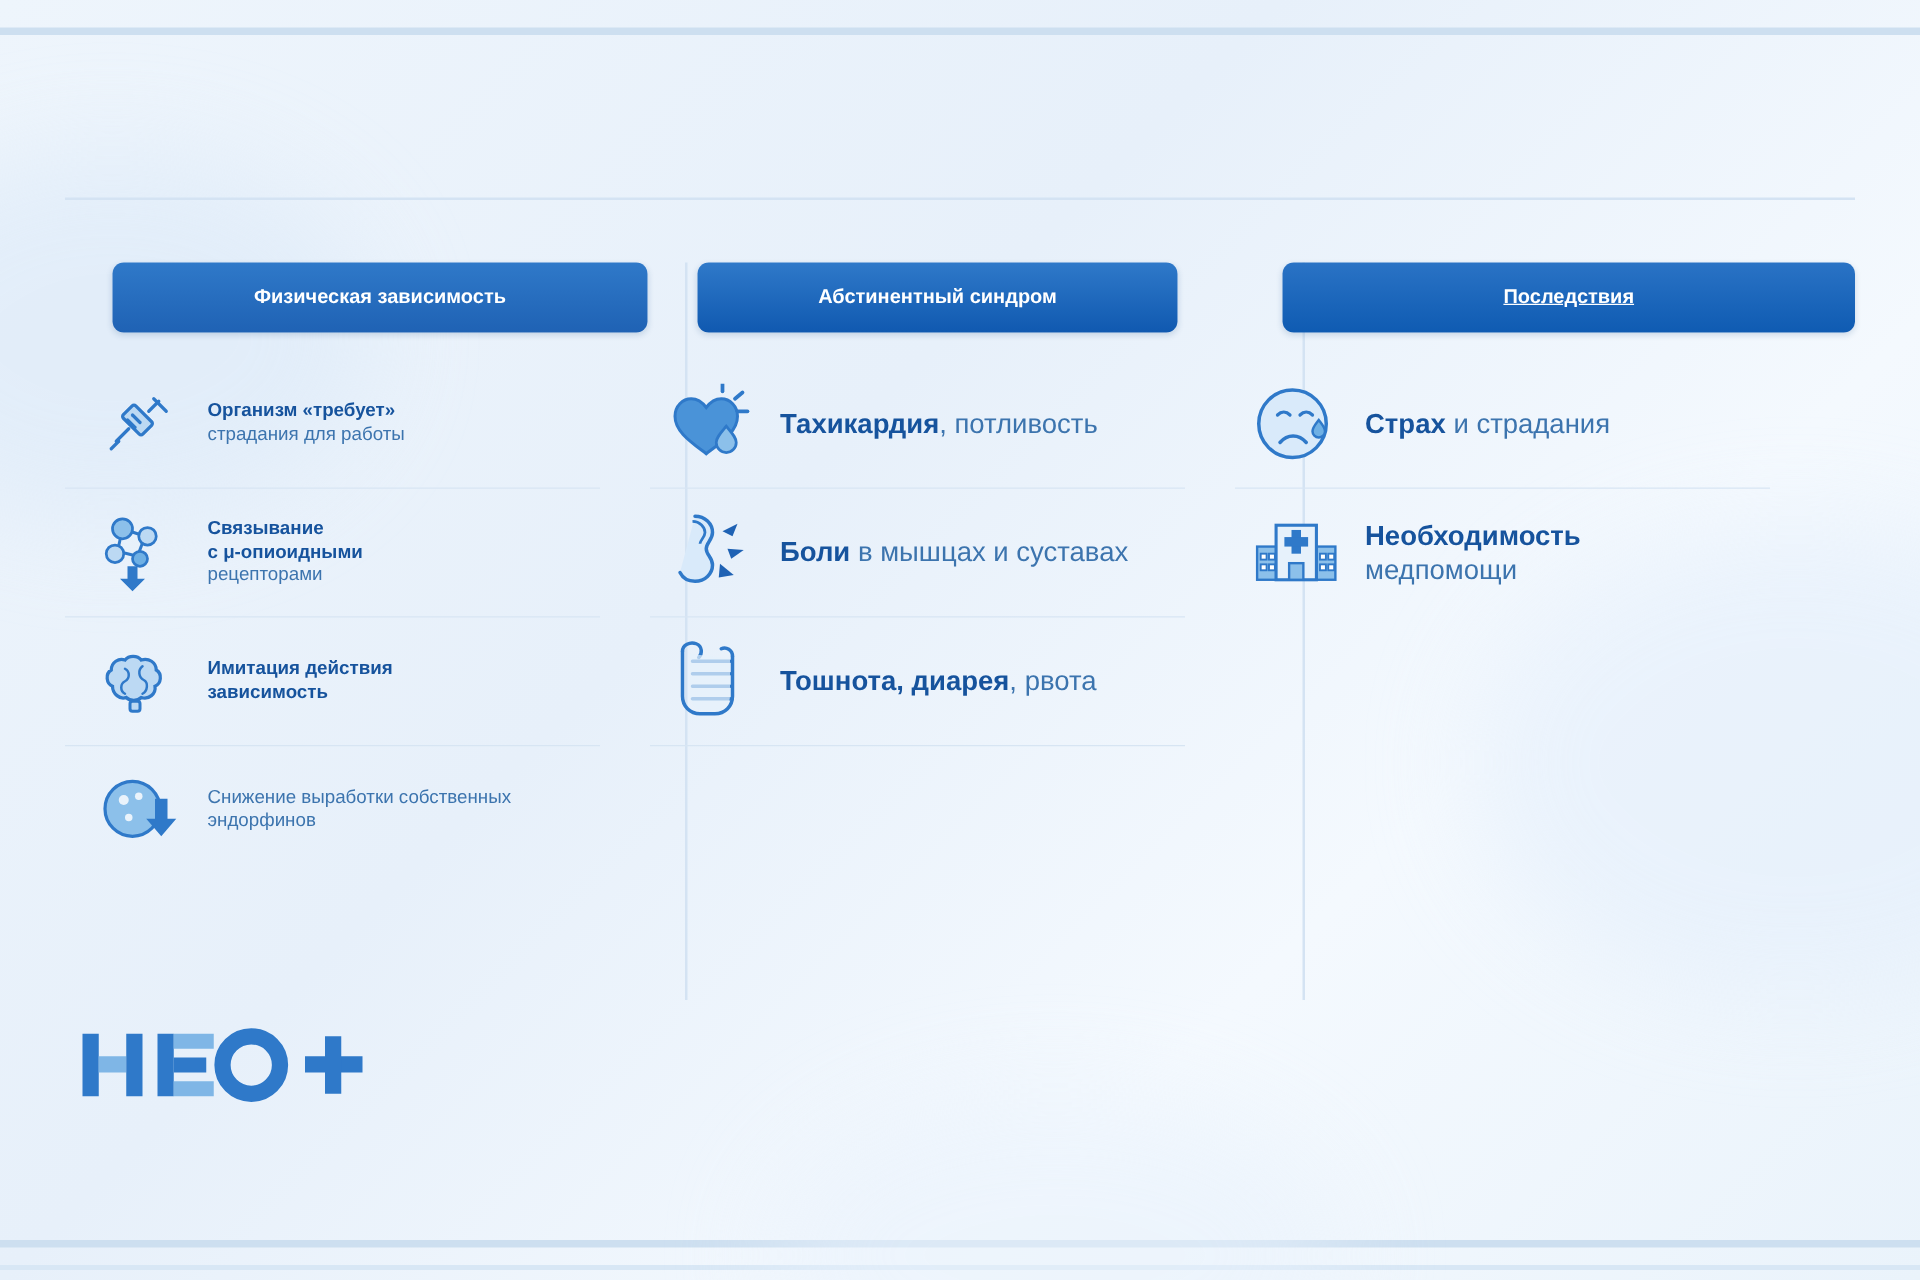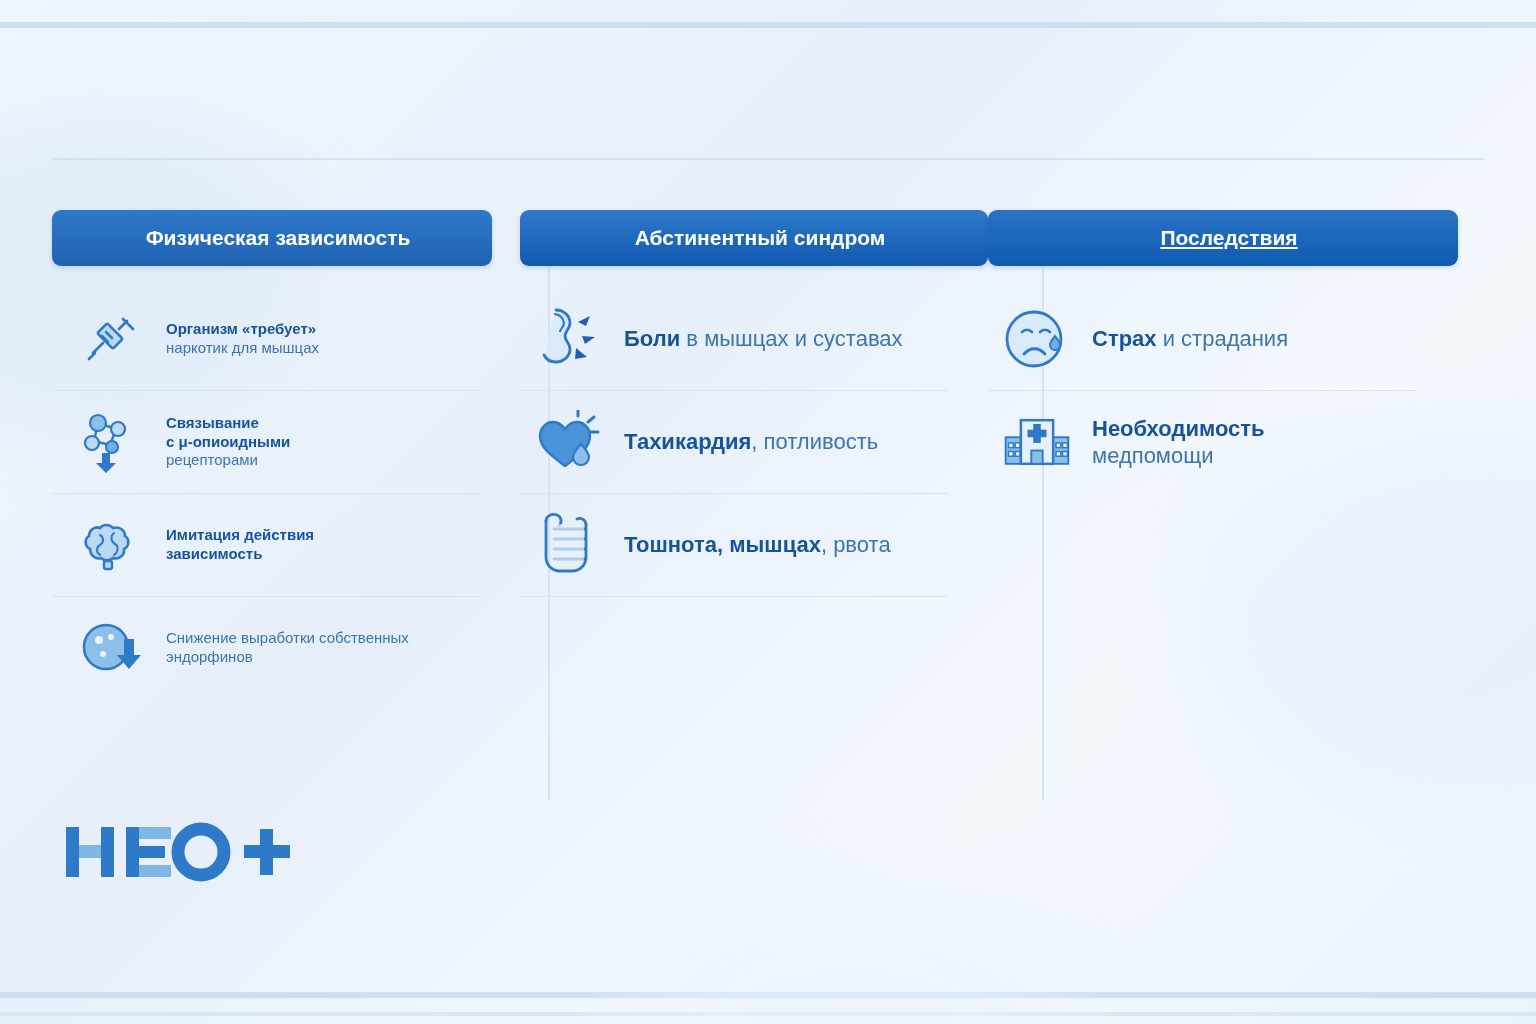--- a/index.html
+++ b/index.html
@@ -87,33 +87,34 @@
   }
   .col-divider.d1 { left: 496px; }
   .col-divider.d2 { left: 990px; }
 
   .col-header {
     height: 56px;
     border-radius: 9px;
     display: flex;
     align-items: center;
     color: #ffffff;
-    font-size: 21px;
+    font-size: 16px;
     font-weight: bold;
-    padding-left: 12px;
+    padding-left: 0;
     justify-content: center;
     box-shadow: 0 2px 5px rgba(20,70,130,.18);
+    margin-left: 38px;
   }
   .c1 .col-header {
     background: linear-gradient(180deg, #2f79c9 0%, #1f62b4 100%);
     width: 428px;
   }
   .c2 .col-header {
     background: linear-gradient(180deg, #2f79c9 0%, #1059b0 100%);
-    width: 456px;
+    width: 384px;
   }
   .c3 .col-header {
     background: linear-gradient(180deg, #2a73c5 0%, #0f5bb2 100%);
     width: 458px;
     text-decoration: underline;
   }
 
   .items { margin-top: 22px; }
   .item {
     display: flex;
@@ -190,21 +191,21 @@
                 <rect x="20" y="22" width="22" height="14" rx="2" transform="rotate(45 31 29)" fill="#bcd9f3"></rect>
                 <line x1="24" y1="36" x2="14" y2="46"></line>
                 <line x1="10" y1="52" x2="16" y2="46"></line>
                 <line x1="27" y1="25" x2="33" y2="31"></line>
                 <line x1="23" y1="29" x2="29" y2="35"></line>
               </g>
             </svg>
           </span>
           <span class="item-text">
             <b>Организм «требует»</b><br>
-            <span>наркотик для мышцах</span>
+            <span>страдания для работы</span>
           </span>
         </div>
 
         <div class="item bordered">
           <span class="item-icon">
             <svg width="70" height="70" viewBox="0 0 70 70">
               <g stroke="#2f79c9" stroke-width="2.4" fill="none">
                 <line x1="22" y1="16" x2="40" y2="22"></line>
                 <line x1="22" y1="16" x2="18" y2="34"></line>
                 <line x1="40" y1="22" x2="34" y2="38"></line>
@@ -255,20 +256,37 @@
             <span>Снижение выработки собственных эндорфинов</span>
           </span>
         </div>
 
       </div>
     </div>
 
     <div class="column c2">
       <div class="col-header">Абстинентный синдром</div>
       <div class="items">
+
+        <div class="item bordered">
+          <span class="item-icon">
+            <svg width="74" height="64" viewBox="0 0 74 64">
+              <path d="M33 56C20 46 8 38 8 26 8 18 14 12 21 12c5 0 9 3 12 7 3-4 7-7 12-7 7 0 13 6 13 14 0 12-12 20-25 30z" fill="#4a93d8" stroke="#2f79c9" stroke-width="2.4"></path>
+              <path d="M49 34c5 6 8 9 8 13a8 8 0 0 1-16 0c0-4 3-7 8-13z" fill="#8cc0ea" stroke="#2f79c9" stroke-width="2.2"></path>
+              <g stroke="#2f79c9" stroke-width="3" stroke-linecap="round">
+                <line x1="46" y1="6" x2="46" y2="0"></line>
+                <line x1="56" y1="12" x2="62" y2="7"></line>
+                <line x1="58" y1="22" x2="66" y2="22"></line>
+              </g>
+            </svg>
+          </span>
+          <span class="item-text">
+            <b>Тахикардия</b><span>, потливость</span>
+          </span>
+        </div>
 
         <div class="item bordered">
           <span class="item-icon">
             <svg width="74" height="74" viewBox="0 0 74 74">
               <path d="M24 8c8 0 14 6 14 13 0 6-5 8-5 13 0 5 5 7 5 13 0 7-6 13-14 13-6 0-10-3-12-7" fill="#d9eafa" stroke="#2f79c9" stroke-width="2.8" stroke-linecap="round"></path>
               <path d="M22 12c6 0 10 5 10 9s-4 6-4 9" fill="none" stroke="#2f79c9" stroke-width="2.2"></path>
               <g fill="#1f62b4">
                 <path d="M46 20 l12-6 -4 10z"></path>
                 <path d="M50 34 l13 1 -10 7z"></path>
                 <path d="M44 46 l11 9 -12 2z"></path>
@@ -276,49 +294,32 @@
             </svg>
           </span>
           <span class="item-text">
             <b>Боли</b>
             <span>в мышцах и суставах</span>
           </span>
         </div>
 
         <div class="item bordered">
           <span class="item-icon">
-            <svg width="74" height="64" viewBox="0 0 74 64">
-              <path d="M33 56C20 46 8 38 8 26 8 18 14 12 21 12c5 0 9 3 12 7 3-4 7-7 12-7 7 0 13 6 13 14 0 12-12 20-25 30z" fill="#4a93d8" stroke="#2f79c9" stroke-width="2.4"></path>
-              <path d="M49 34c5 6 8 9 8 13a8 8 0 0 1-16 0c0-4 3-7 8-13z" fill="#8cc0ea" stroke="#2f79c9" stroke-width="2.2"></path>
-              <g stroke="#2f79c9" stroke-width="3" stroke-linecap="round">
-                <line x1="46" y1="6" x2="46" y2="0"></line>
-                <line x1="56" y1="12" x2="62" y2="7"></line>
-                <line x1="58" y1="22" x2="66" y2="22"></line>
-              </g>
-            </svg>
-          </span>
-          <span class="item-text">
-            <b>Тахикардия</b><span>, потливость</span>
-          </span>
-        </div>
-
-        <div class="item bordered">
-          <span class="item-icon">
             <svg width="74" height="72" viewBox="0 0 74 72">
               <g fill="none" stroke="#2f79c9" stroke-width="2.8" stroke-linecap="round">
                 <path d="M14 12c0-5 6-8 11-6 5 2 5 8 2 11"></path>
                 <path d="M14 12v36c0 8 6 14 14 14h12c8 0 14-6 14-14V16"></path>
                 <path d="M54 16c0-5-5-8-9-6"></path>
                 <path d="M22 20h30M22 30h30M22 40h30M22 50h30"></path>
               </g>
               <path d="M20 14v34c0 6 5 11 11 11h10c6 0 11-5 11-11V18" fill="#e6f1fb" opacity=".7"></path>
             </svg>
           </span>
           <span class="item-text">
-            <b>Тошнота, мышцах</b><span>, рвота</span>
+            <b>Тошнота, диарея</b><span>, рвота</span>
           </span>
         </div>
 
 
       </div>
     </div>
 
     <div class="column c3">
       <div class="col-header">Последствия</div>
       <div class="items">

